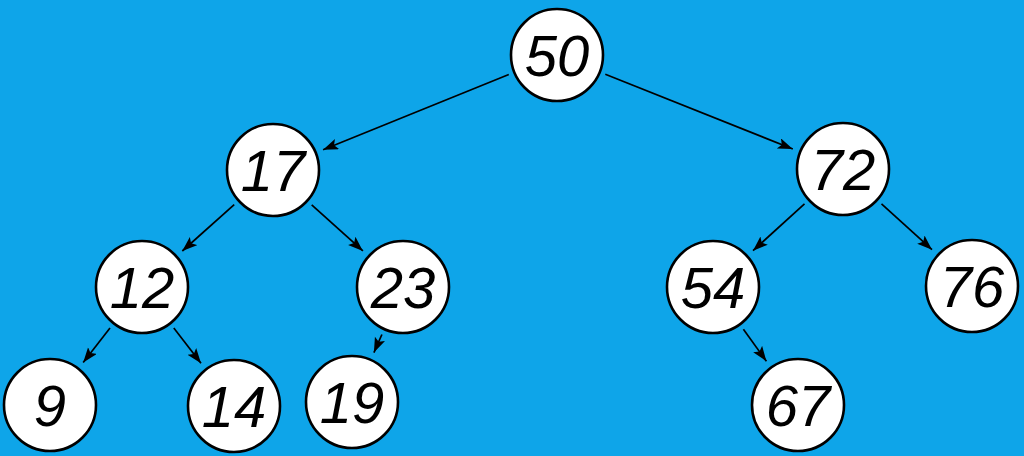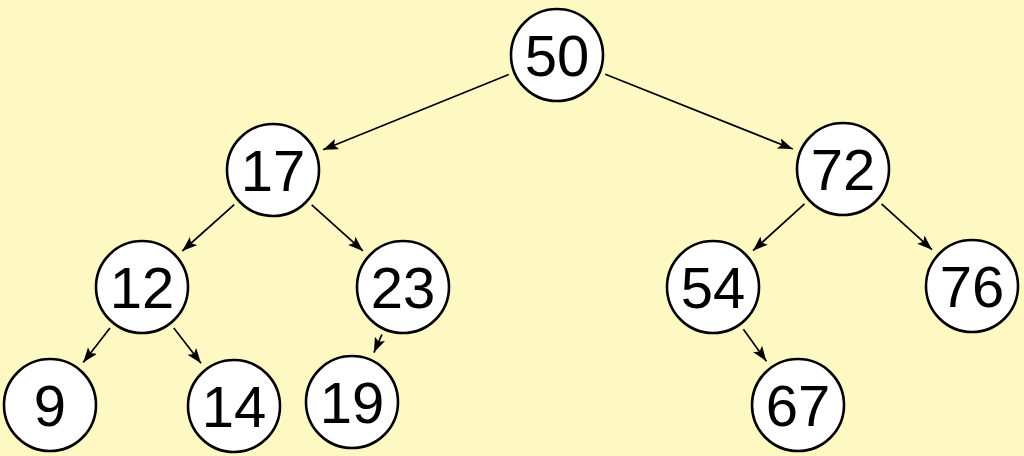--- a/index.html
+++ b/index.html
@@ -1,21 +1,22 @@
 <!DOCTYPE html>
 <html><head>
 <meta charset="utf-8">
 <style>
   html, body { margin: 0; padding: 0; background: #ffffff; }
   .canvas {
     position: relative;
     width: 1024px;
     height: 456px;
-    background: #fef9c3;
+    background: #0ea5e9;
     overflow: hidden;
+    font-style: italic;
   }
   svg { display: block; }
   .node-label {
     font-family: "Liberation Sans", sans-serif;
     font-weight: 400;
   }
 </style>
 </head>
 <body>
 

